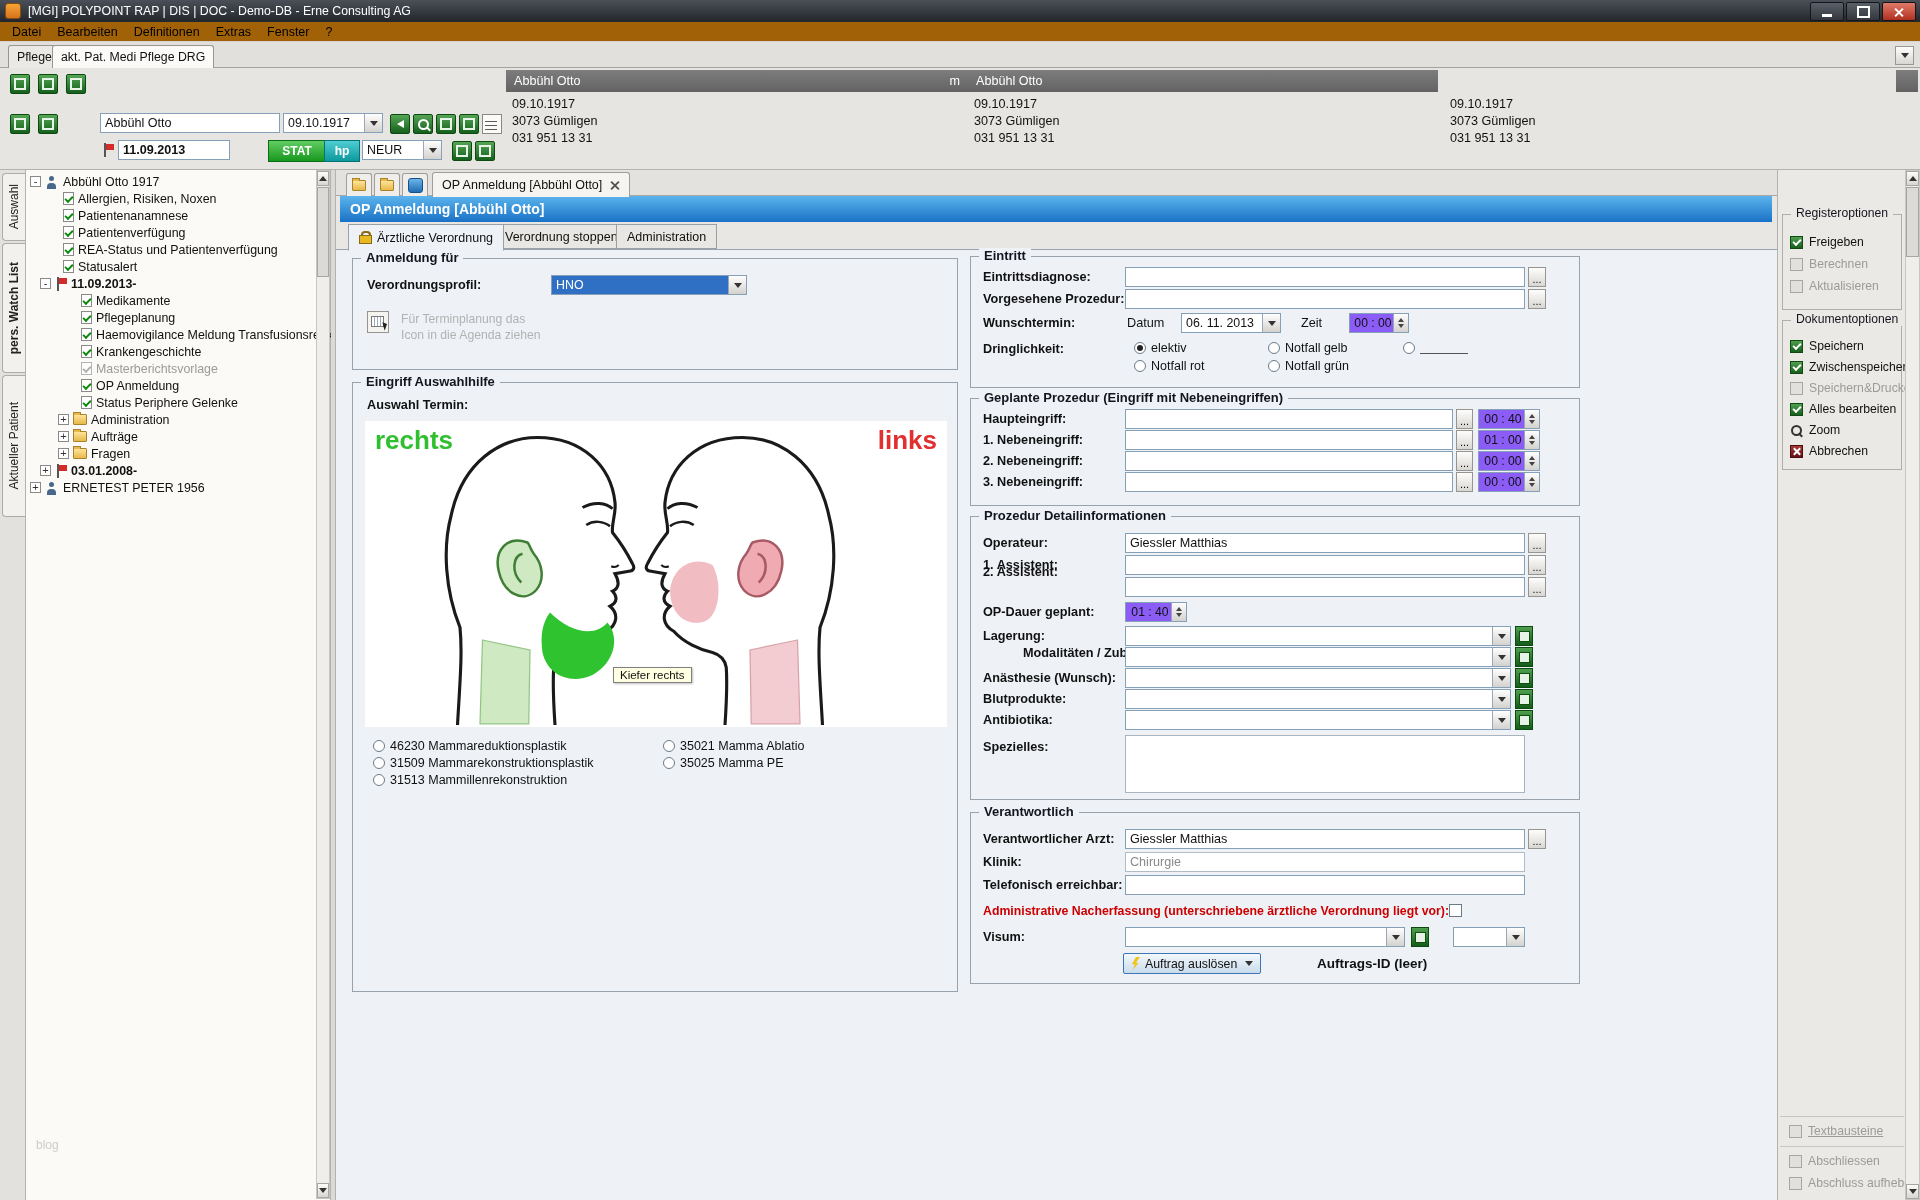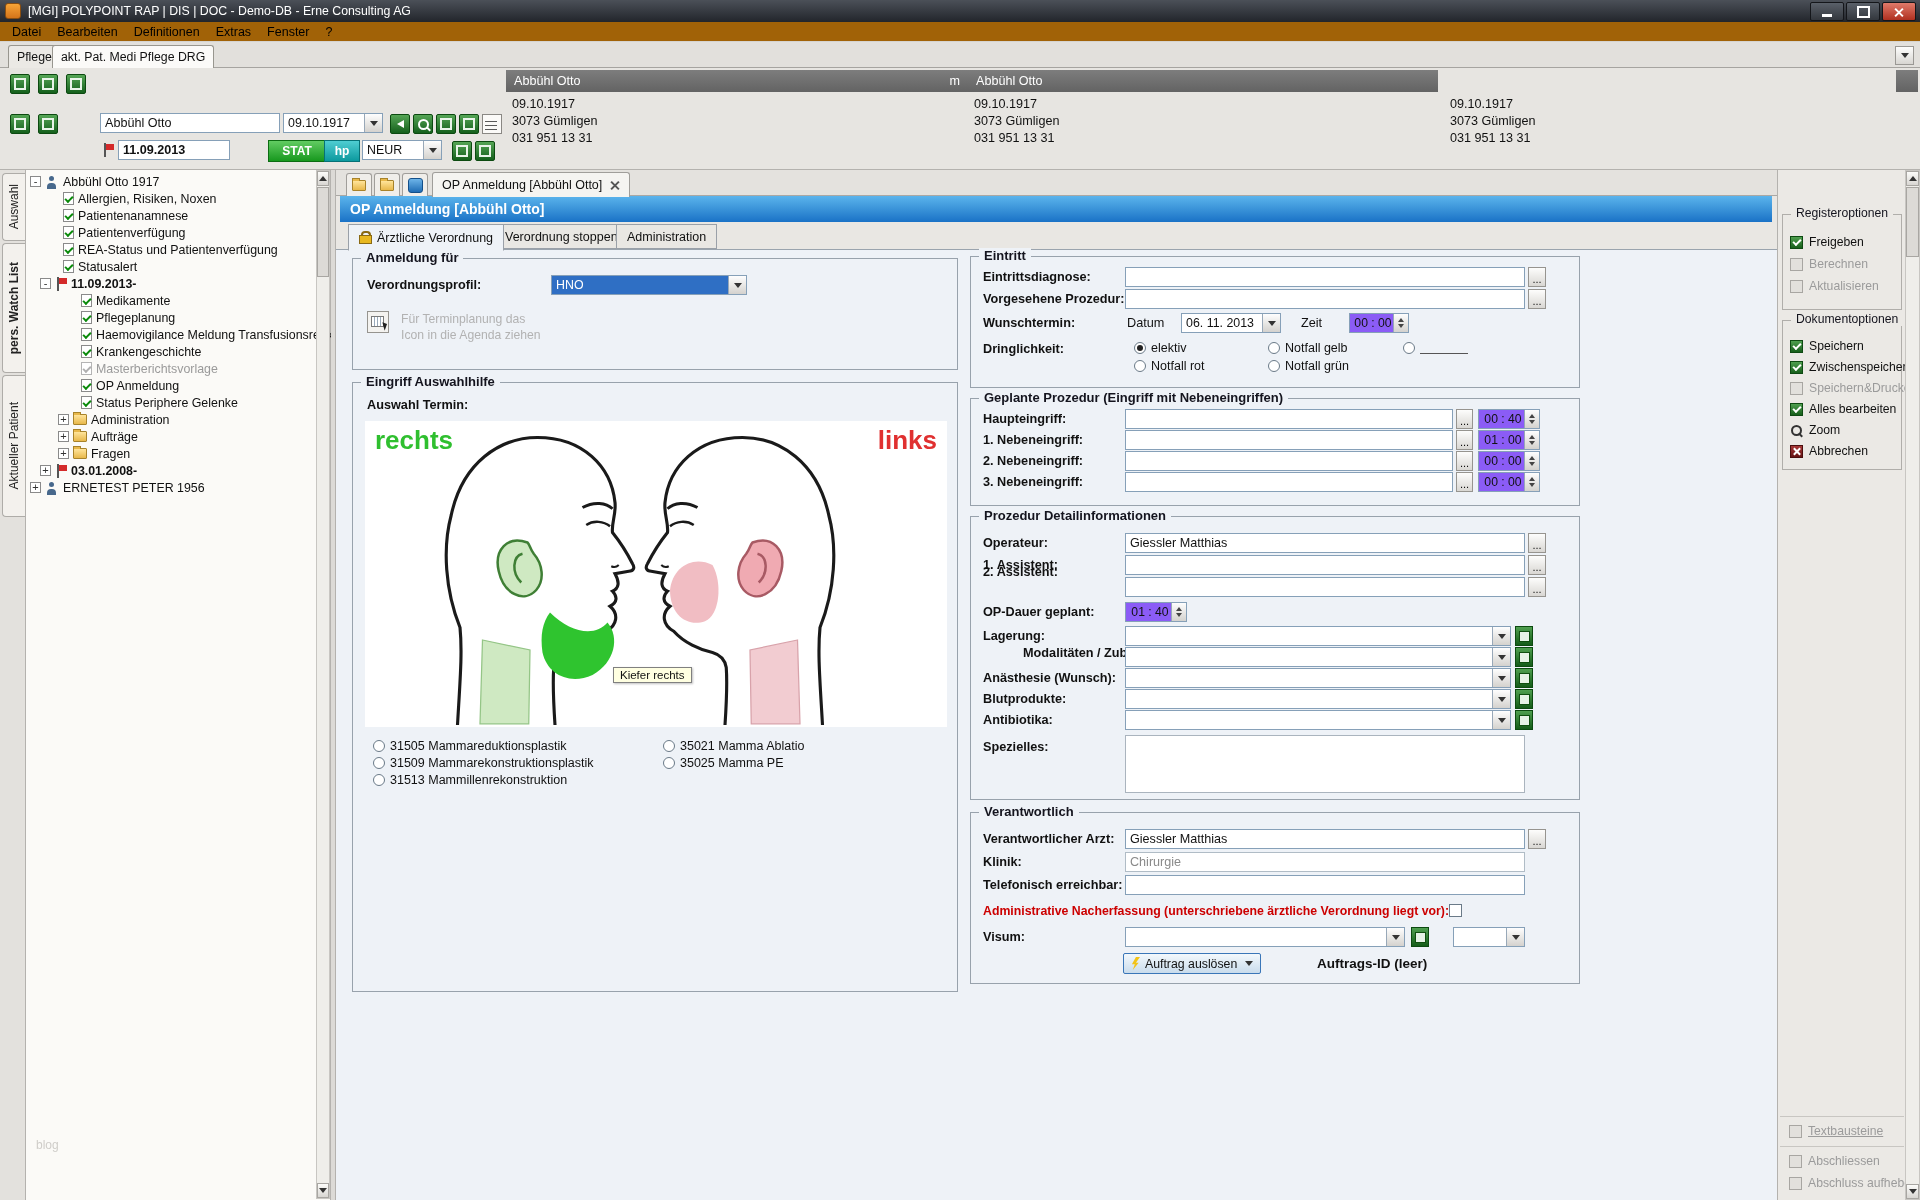--- a/index.html
+++ b/index.html
@@ -497,21 +497,21 @@
         <path d="M94 94 C78 88,67 100,71 117 C75 135,91 143,101 132 C108 124,106 111,99 103 C96 99,96 96,94 94 Z" fill="#f0aab2" stroke="#a85a64" stroke-width="2"></path>
         <path d="M90 103 C82 105,81 118,89 126" fill="none" stroke="#a85a64" stroke-width="2"></path>
         <path d="M138 66 C147 61,157 62,162 67" fill="none" stroke="#1a1a1a" stroke-width="2.4"></path>
         <path d="M141 80 C147 76,155 77,160 81" fill="none" stroke="#1a1a1a" stroke-width="2"></path>
         <path d="M167 112 C165 114,163 114,161 113" fill="none" stroke="#1a1a1a" stroke-width="1.6"></path>
       </svg>
       <div class="ttip" style="left:248px;top:246px;">Kiefer rechts</div>
     </div>
     <div class="radrow" style="left:20px;top:356px;">
         <span class="rad"></span>
-        <span>31505 Mammareduktionsplastik</span>
+        <span>46230 Mammareduktionsplastik</span>
       </div>
     <div class="radrow" style="left:20px;top:373px;">
         <span class="rad"></span>
         <span>31509 Mammarekonstruktionsplastik</span>
       </div>
     <div class="radrow" style="left:20px;top:390px;">
         <span class="rad"></span>
         <span>31513 Mammillenrekonstruktion</span>
       </div>
     <div class="radrow" style="left:310px;top:356px;">

